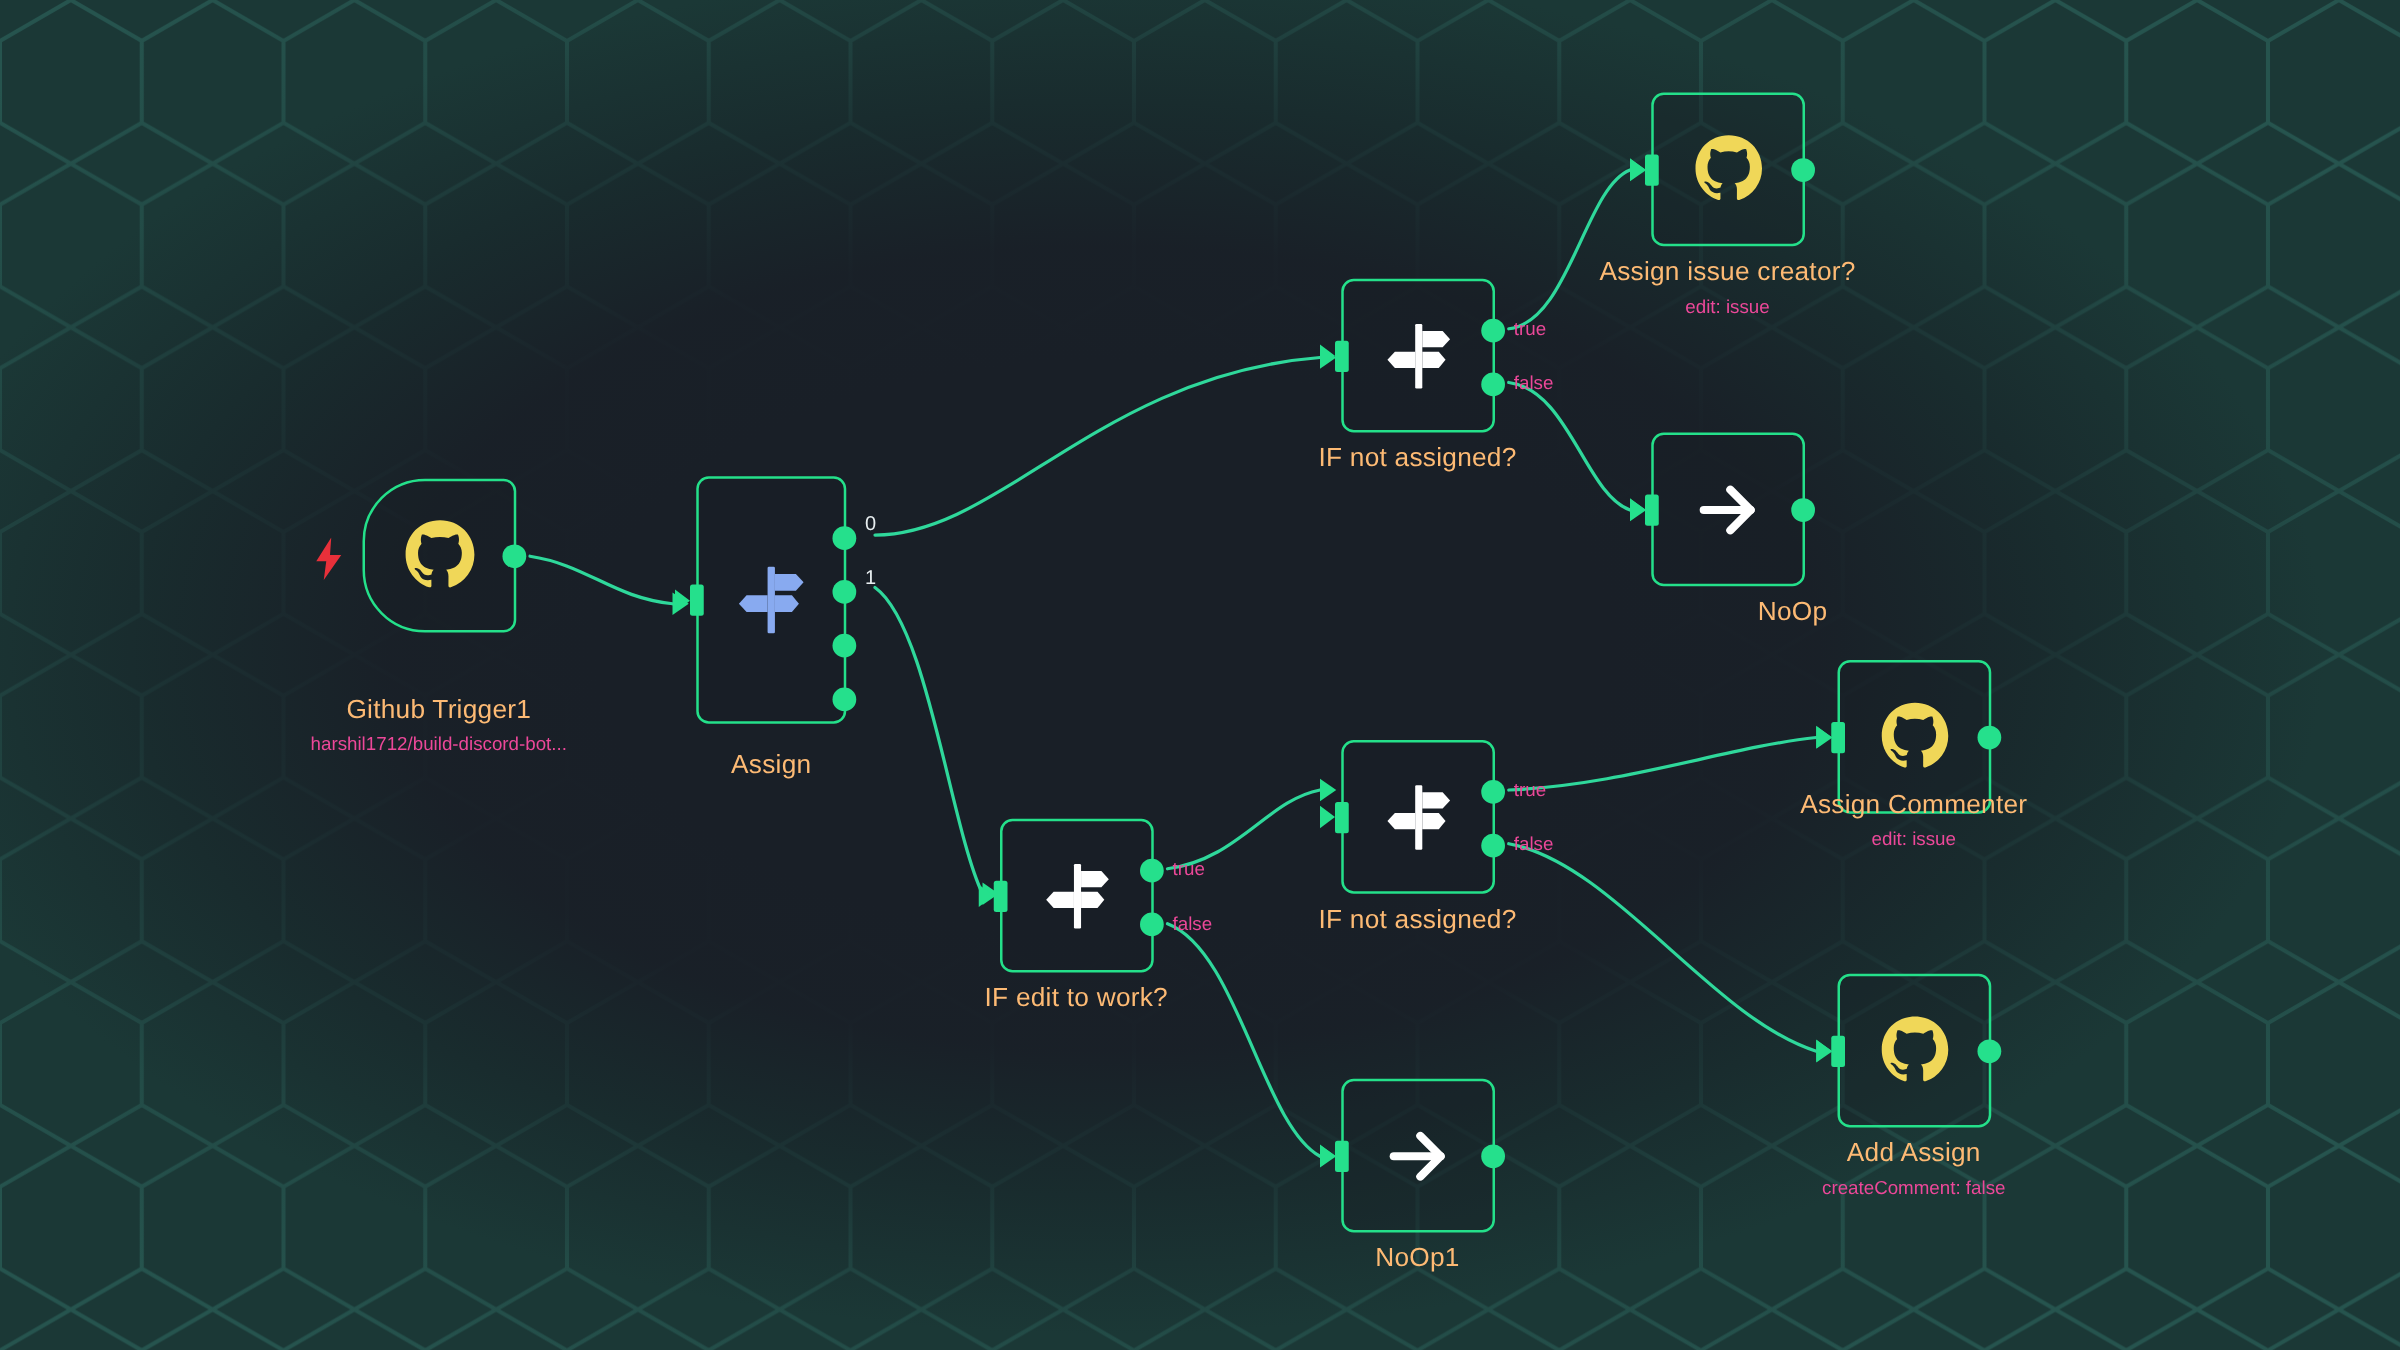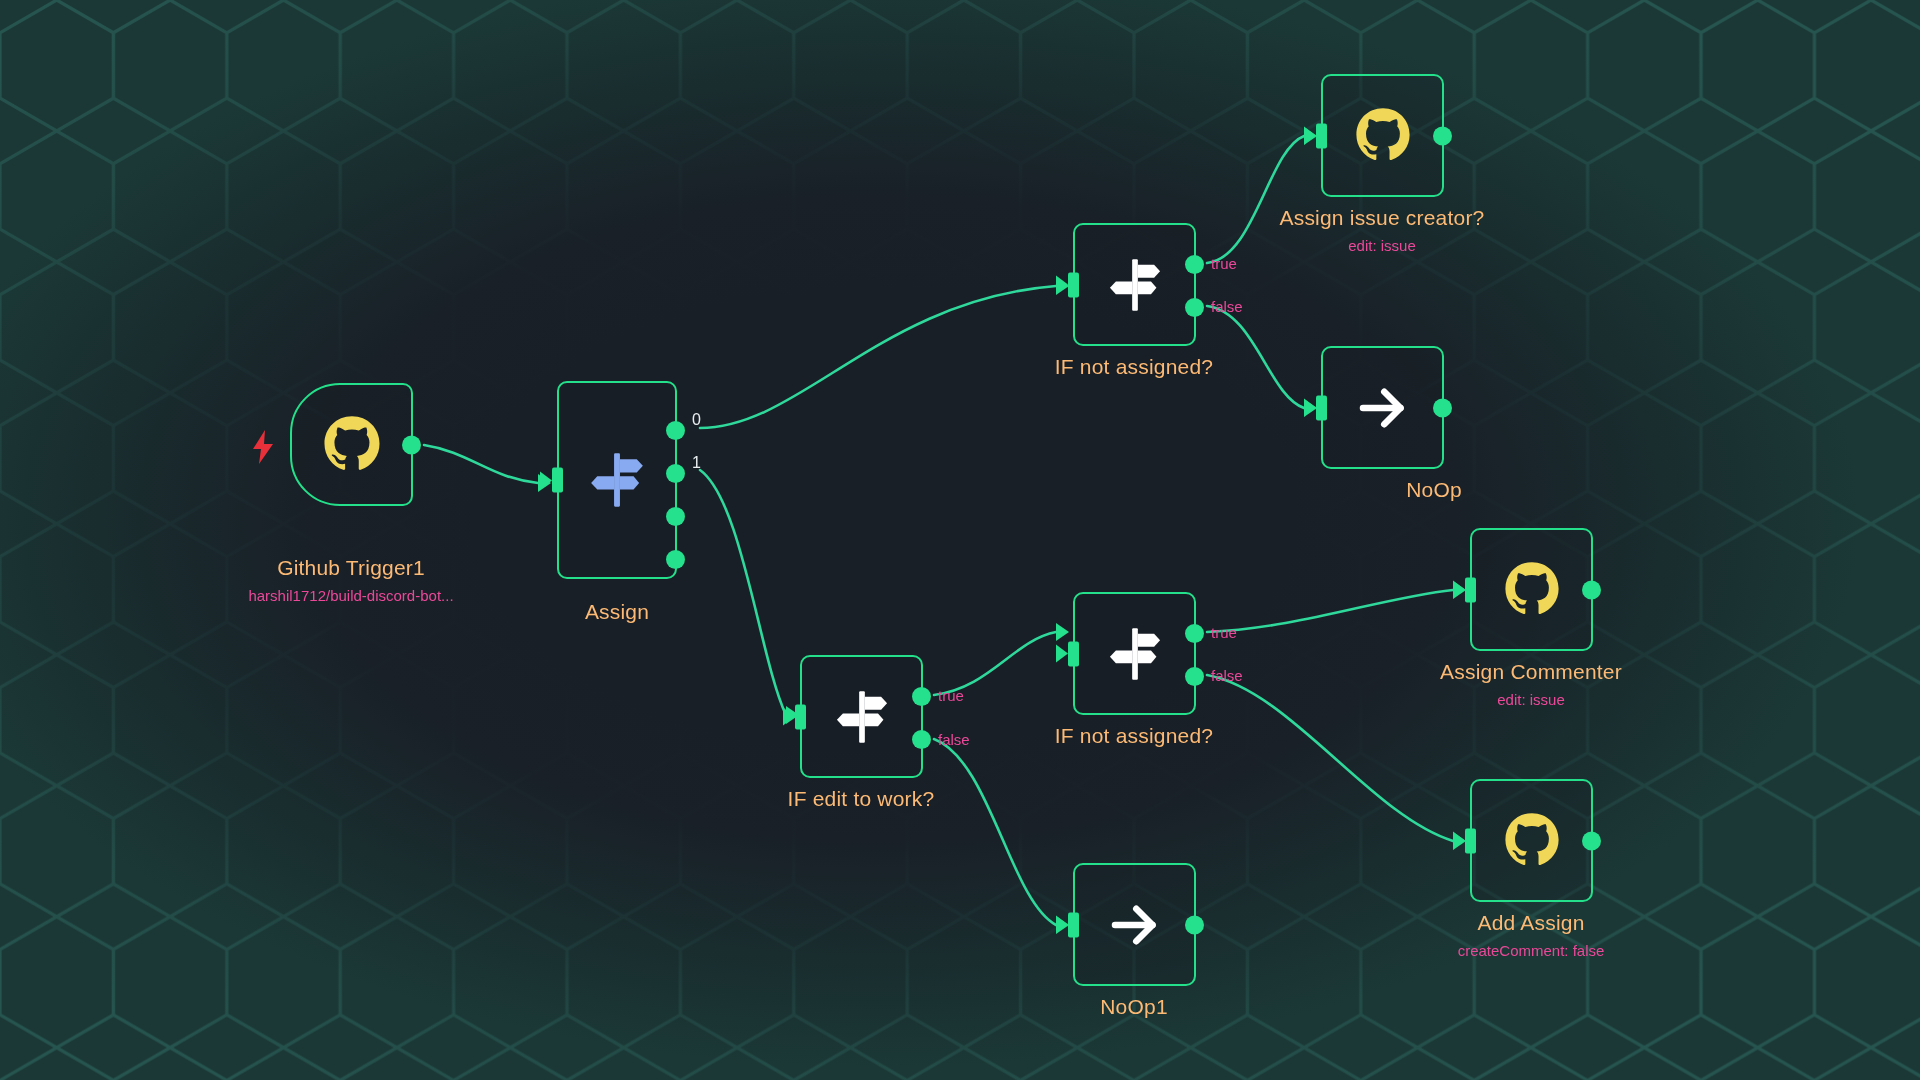--- a/index.html
+++ b/index.html
@@ -267,21 +267,21 @@
 
   <div class="node" style="left:1470px; top:528px; width:123px; height:123px;">
     <span class="node-icon">
       <svg width="58" height="58" viewBox="0 0 24 24" fill="#f0d758">
         <path d="M12 .5C5.73.5.99 5.24.99 11.5c0 4.86 3.15 8.98 7.52 10.44.55.1.75-.24.75-.53 0-.26-.01-.95-.02-1.87-3.06.66-3.71-1.48-3.71-1.48-.5-1.27-1.22-1.61-1.22-1.61-1-.68.08-.67.08-.67 1.1.08 1.68 1.13 1.68 1.13.98 1.69 2.58 1.2 3.21.92.1-.71.38-1.2.7-1.47-2.44-.28-5.01-1.22-5.01-5.44 0-1.2.43-2.18 1.13-2.95-.11-.28-.49-1.4.11-2.92 0 0 .92-.3 3.02 1.13a10.4 10.4 0 0 1 5.5 0c2.1-1.43 3.02-1.13 3.02-1.13.6 1.52.22 2.64.11 2.92.7.77 1.13 1.75 1.13 2.95 0 4.23-2.58 5.15-5.03 5.43.4.34.75 1.01.75 2.04 0 1.47-.01 2.66-.01 3.02 0 .29.2.64.76.53A11.02 11.02 0 0 0 23.01 11.5C23.01 5.24 18.27.5 12 .5z"></path>
       </svg>
     </span>
     <span class="port-in" style="left:-7px; top:50%; transform:translateY(-50%);"></span>
     <span class="port-out" style="right:-10px; top:50%; transform:translateY(-50%);"></span>
   </div>
-  <div class="caption" style="left:1531px; top:660px;">
+  <div class="caption" style="left:1531px; top:632px;">
     <div class="title">Assign Commenter</div>
     <div class="sub">edit: issue</div>
   </div>
 
   <div class="node" style="left:1470px; top:779px; width:123px; height:123px;">
     <span class="node-icon">
       <svg width="58" height="58" viewBox="0 0 24 24" fill="#f0d758">
         <path d="M12 .5C5.73.5.99 5.24.99 11.5c0 4.86 3.15 8.98 7.52 10.44.55.1.75-.24.75-.53 0-.26-.01-.95-.02-1.87-3.06.66-3.71-1.48-3.71-1.48-.5-1.27-1.22-1.61-1.22-1.61-1-.68.08-.67.08-.67 1.1.08 1.68 1.13 1.68 1.13.98 1.69 2.58 1.2 3.21.92.1-.71.38-1.2.7-1.47-2.44-.28-5.01-1.22-5.01-5.44 0-1.2.43-2.18 1.13-2.95-.11-.28-.49-1.4.11-2.92 0 0 .92-.3 3.02 1.13a10.4 10.4 0 0 1 5.5 0c2.1-1.43 3.02-1.13 3.02-1.13.6 1.52.22 2.64.11 2.92.7.77 1.13 1.75 1.13 2.95 0 4.23-2.58 5.15-5.03 5.43.4.34.75 1.01.75 2.04 0 1.47-.01 2.66-.01 3.02 0 .29.2.64.76.53A11.02 11.02 0 0 0 23.01 11.5C23.01 5.24 18.27.5 12 .5z"></path>
       </svg>
     </span>

